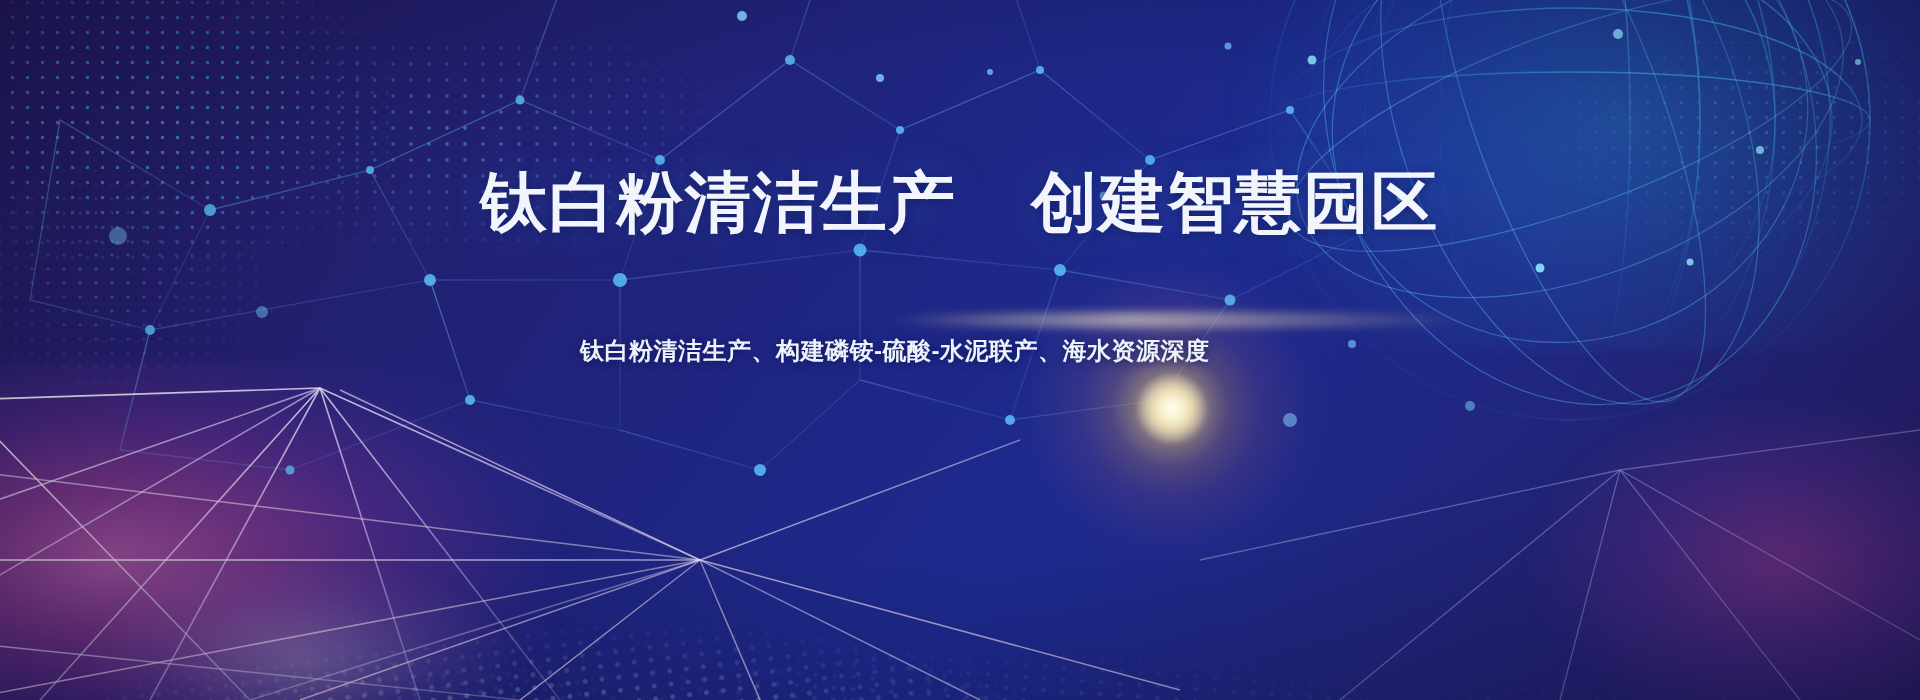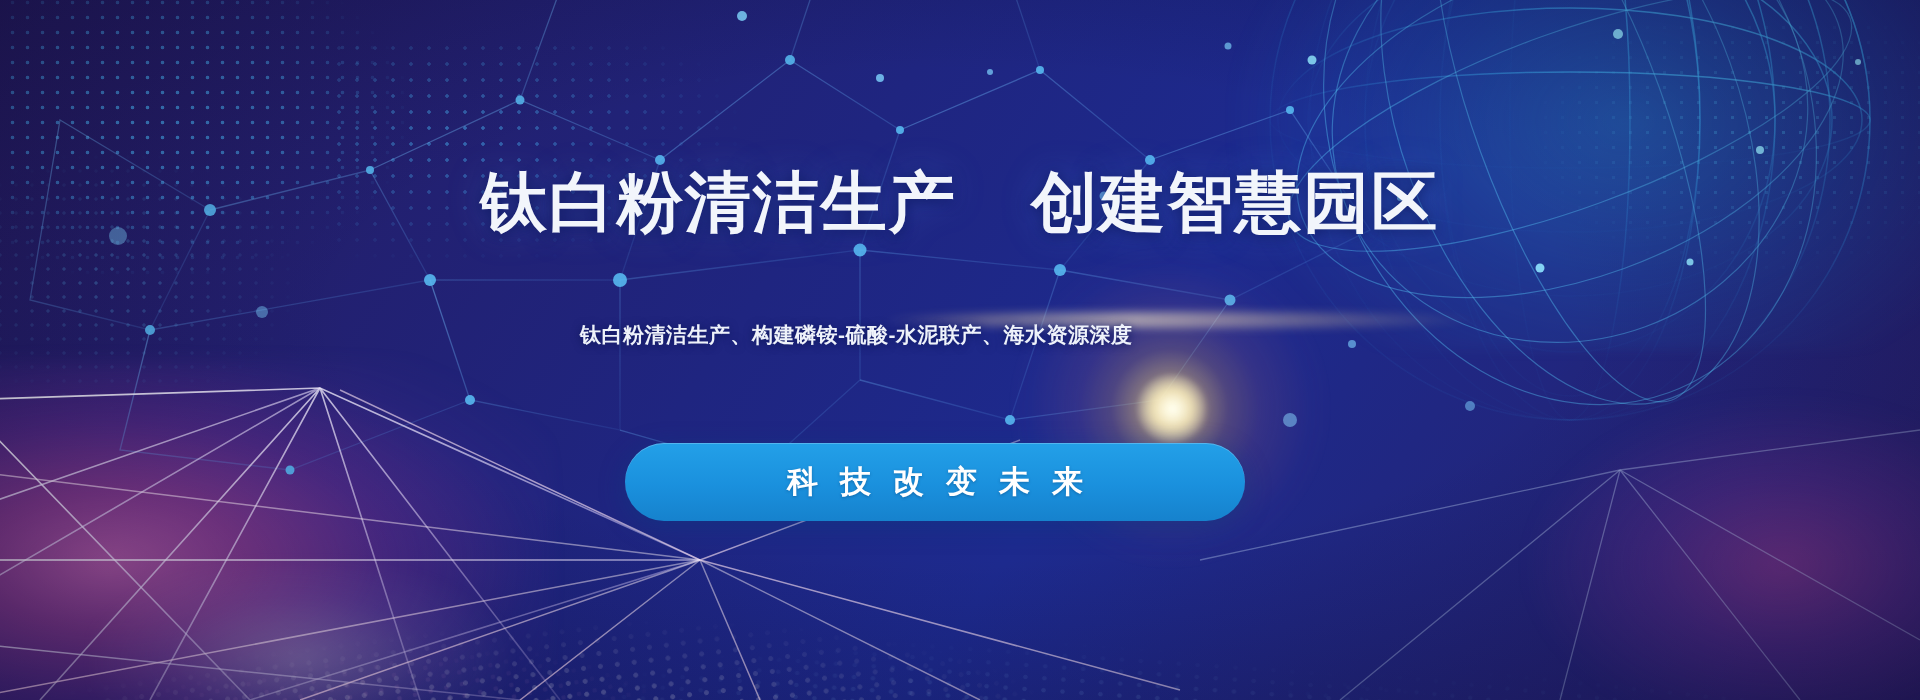--- a/index.html
+++ b/index.html
@@ -148,22 +148,22 @@
 
   #headline {
     position:absolute; left:0; top:168px; width:1920px; text-align:center;
     font-size:66px; line-height:1.06; font-weight:700; color:#f2f5fb;
     letter-spacing:2px;
     text-shadow: 0 2px 14px rgba(10,20,90,0.85), 0 0 34px rgba(90,150,255,0.35);
   }
   #headline .gap { display:inline-block; width:34px; }
 
   #subtitle {
-    position:absolute; left:0; top:312px; width:1920px; text-align:center;
-    color:#eef2fa; font-size:21px; line-height:46px; font-weight:600;
+    position:absolute; left:0; top:328px; width:1920px; text-align:center;
+    color:#eef2fa; font-size:24px; line-height:46px; font-weight:600;
     letter-spacing:.5px;
     text-shadow: 0 1px 8px rgba(10,20,80,0.8);
   }
   #subtitle .sub-line { display:block; }
   #subtitle .sub-wrap { display:inline-block; text-align:left; width:760px; }
 
   #cta {
     position:absolute; left:625px; top:443px; width:620px; height:78px;
     border-radius:39px;
     background: linear-gradient(180deg, #23a0e8 0%, #1a90dd 55%, #1682cd 100%);
@@ -336,18 +336,15 @@
       <span class="gap"></span>
       <span>创建智慧园区</span>
     </h1>
 
     <div id="subtitle">
       <span class="sub-wrap">
         <span class="sub-line">钛白粉清洁生产、构建磷铵-硫酸-水泥联产、海水资源深度</span>
       </span>
     </div>
 
-    <div id="cta">
-      <span class="cta-label">科技改变未来</span>
-    </div>
 
   </div>
 </div>
 
 </body></html>

